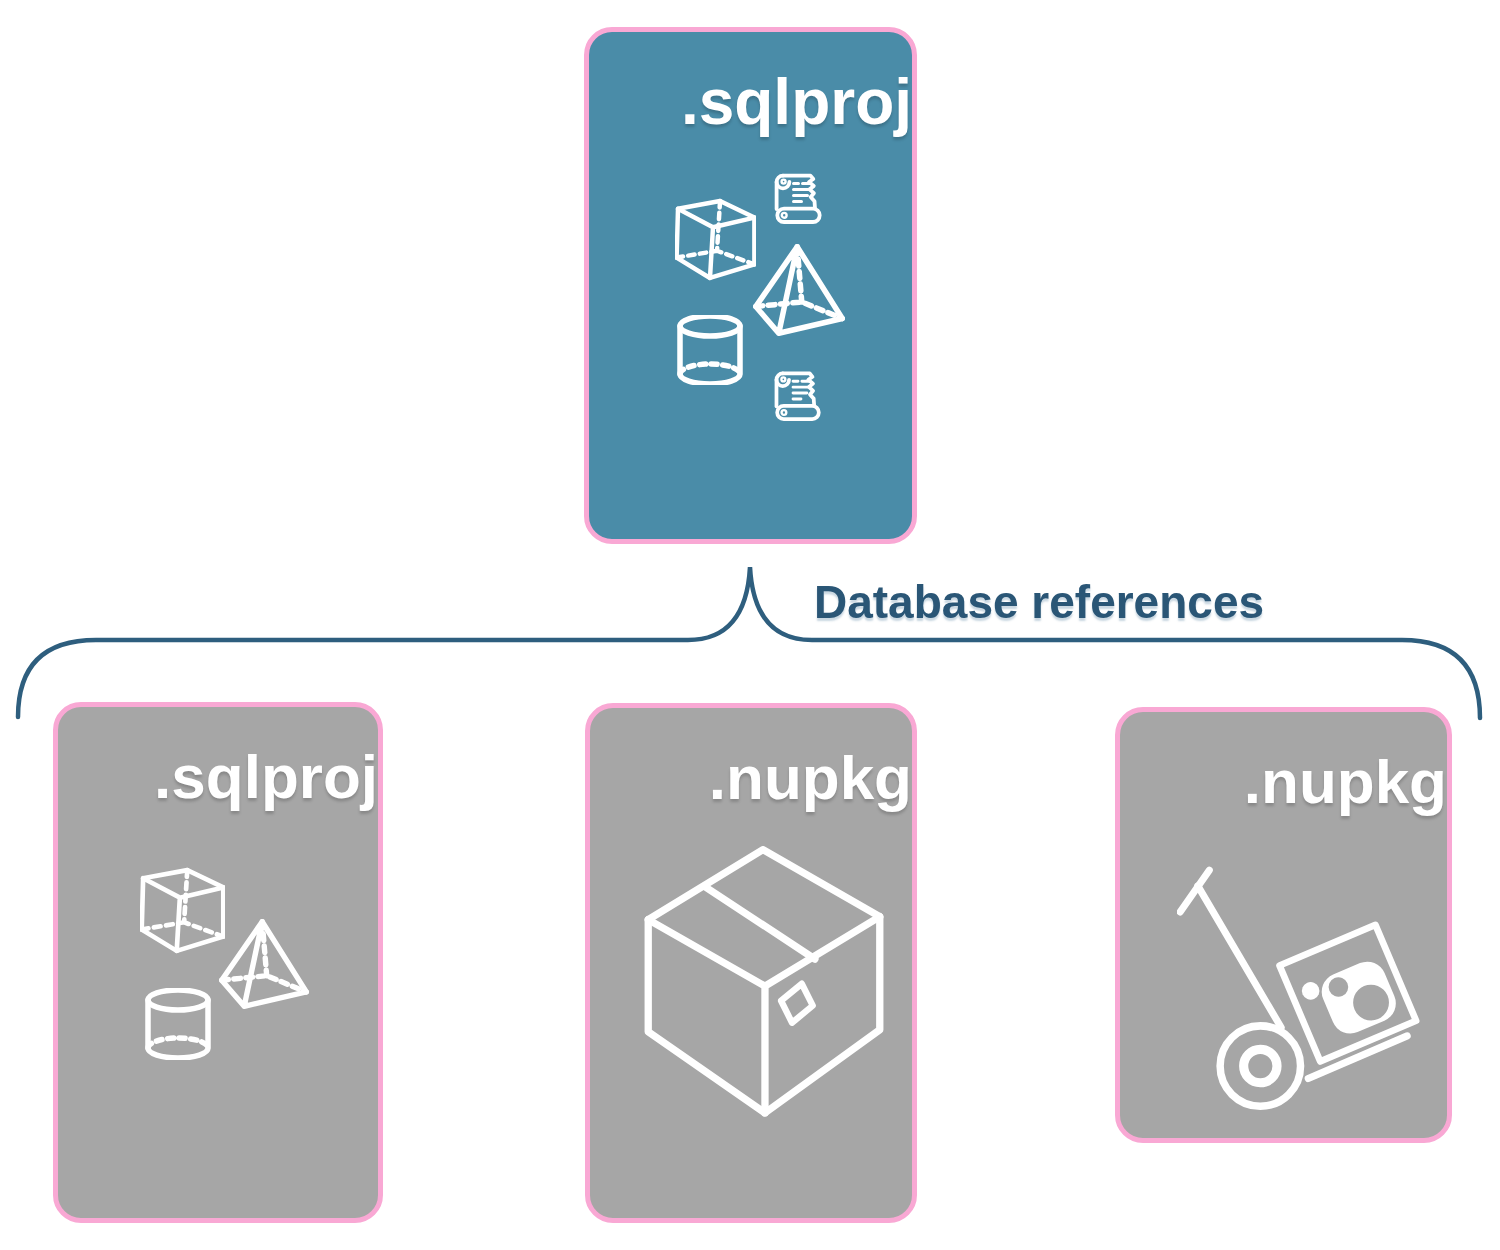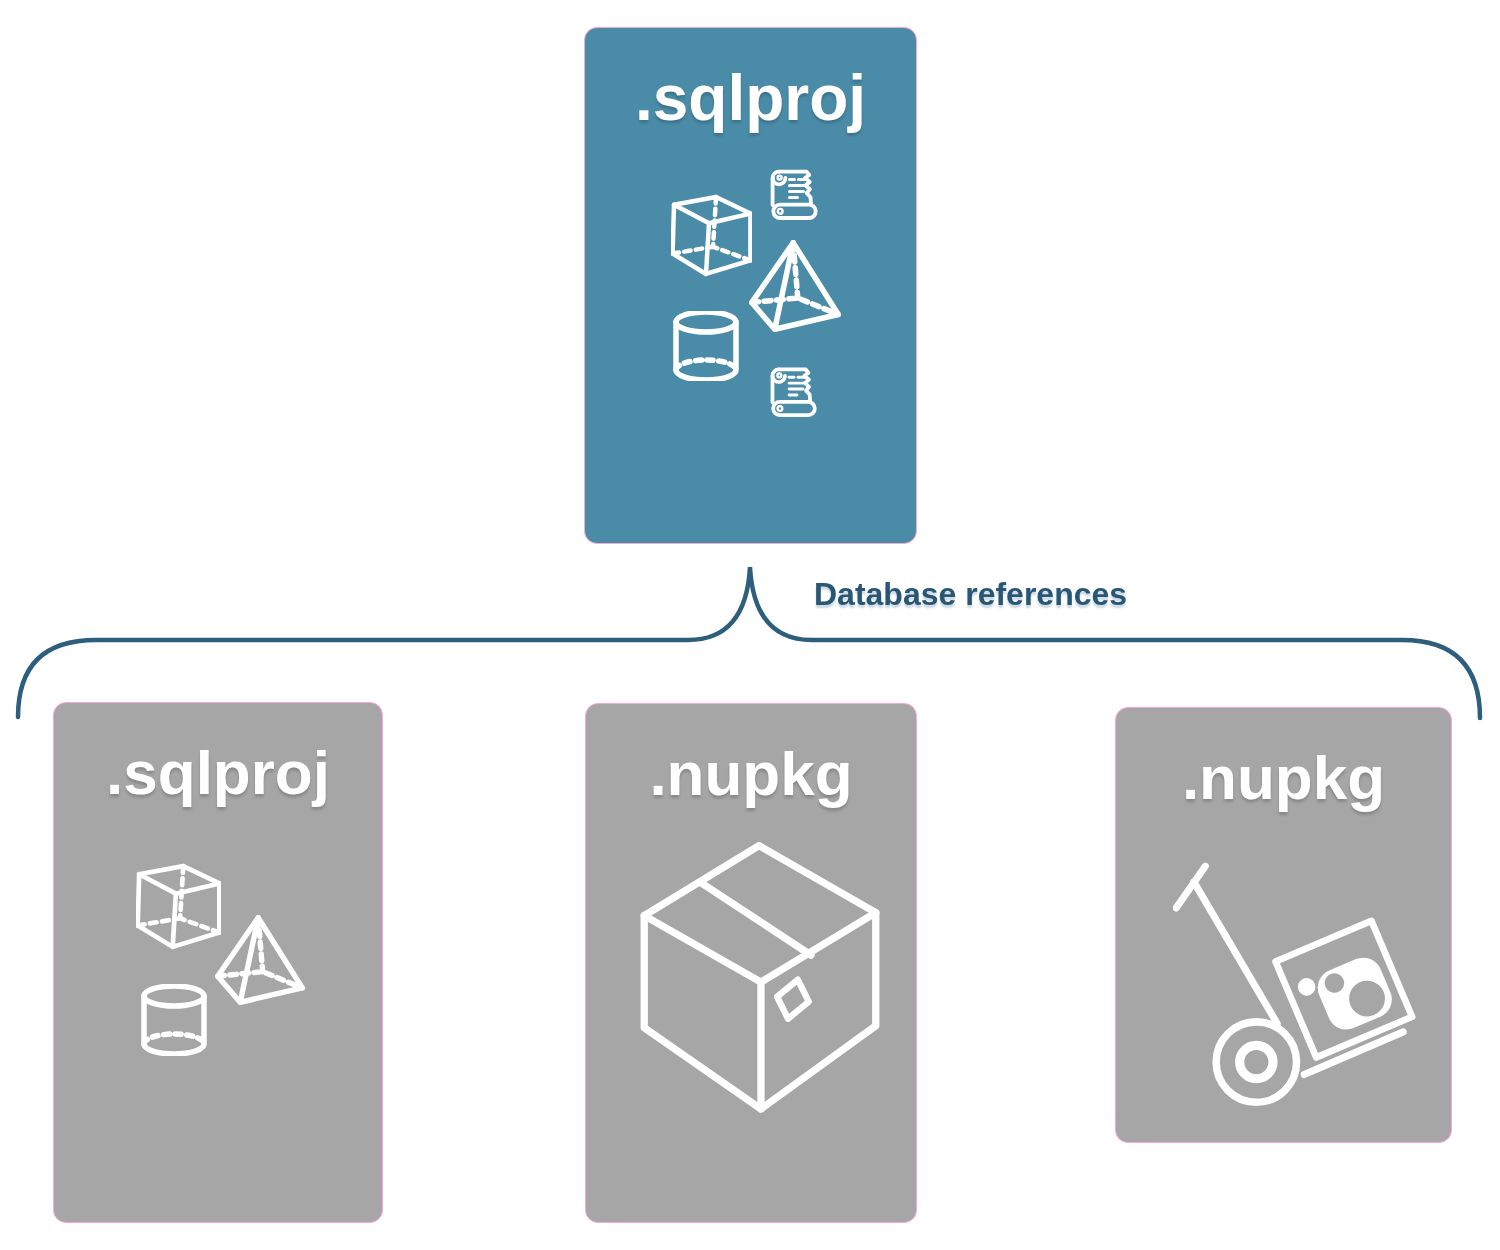--- a/index.html
+++ b/index.html
@@ -2,37 +2,37 @@
 <html><head>
 <meta charset="utf-8">
 <style>
   html,body{margin:0;padding:0;}
   body{
     width:1500px;height:1250px;position:relative;background:#ffffff;
     font-family:"Liberation Sans",sans-serif;overflow:hidden;
   }
   .node{
     position:absolute;box-sizing:border-box;
-    border:1px solid #f9a8d4;border-radius:13px;text-align:center;
+    border:5px solid #f9a8d4;border-radius:28px;text-align:right;
   }
   .node.root{background:#4A8CA8;left:584px;top:27px;width:333px;height:517px;}
   .node.child{background:#A6A6A6;}
   #child-0{left:53px;top:702px;width:330px;height:521px;}
   #child-1{left:585px;top:703px;width:332px;height:520px;}
   #child-2{left:1115px;top:707px;width:337px;height:436px;}
   .node-label{
     color:#ffffff;font-weight:bold;margin-top:34px;line-height:1.15;
     text-shadow:0 3px 3px rgba(0,0,0,0.18);
   }
   .root .node-label{font-size:64px;}
   .child .node-label{font-size:62px;}
   .icon{position:absolute;overflow:visible;}
   .brace{position:absolute;left:0;top:0;pointer-events:none;}
   .connector-label{
-    position:absolute;left:814px;top:577px;font-size:32px;font-weight:bold;
+    position:absolute;left:814px;top:577px;font-size:46px;font-weight:bold;
     color:#2A5676;line-height:1.1;white-space:nowrap;
     text-shadow:0 3px 2px rgba(100,140,170,0.35);
   }
   .defs-holder{position:absolute;width:0;height:0;overflow:hidden;}
 </style>
 </head>
 <body>
 
 <svg class="defs-holder" aria-hidden="true">
   <defs>

